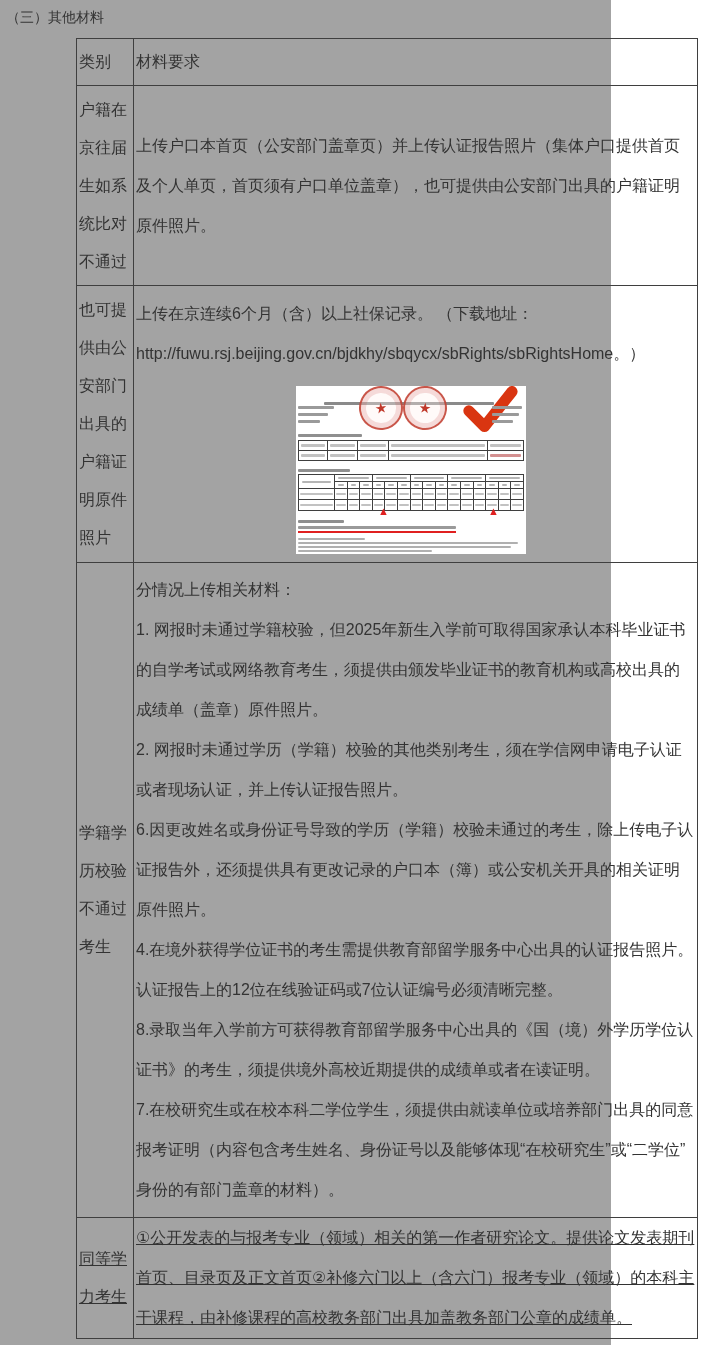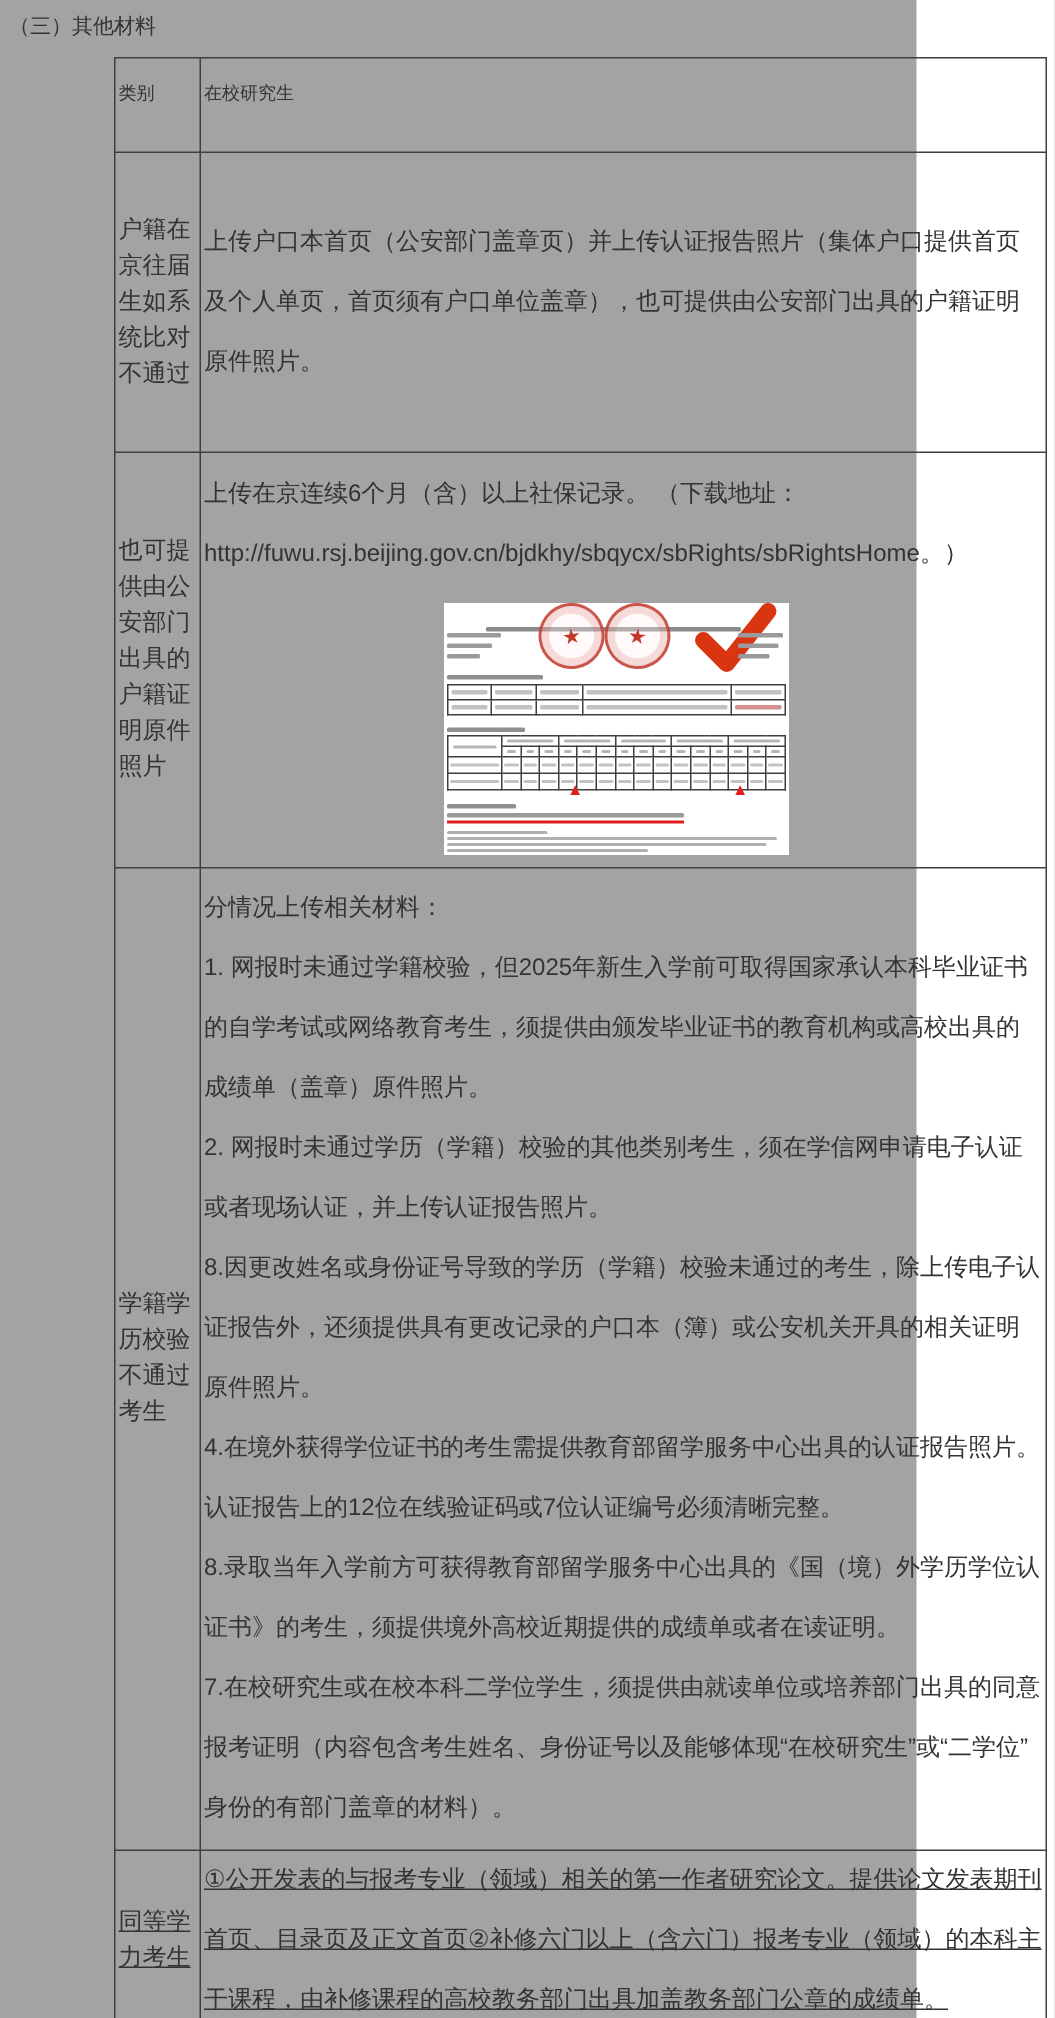--- a/index.html
+++ b/index.html
@@ -12,22 +12,22 @@
   .doc{position:relative;width:611px;min-height:1345px;background:#a3a3a3;}
   .page-title{margin:0;padding:8px 0 0 6px;font-size:14px;line-height:18px;color:var(--text);font-weight:normal;}
   table.main{border-collapse:collapse;table-layout:fixed;width:621px;margin:12px 0 0 76px;}
   table.main td{border:1px solid var(--border);vertical-align:middle;overflow:hidden;}
   col.c1{width:57px;} col.c2{width:564px;}
   tr.hr td{height:46px;}
   tr.r1 td{height:199px;}
   tr.r2 td{height:276px;}
   tr.r3 td{height:654px;margin-top:30px;}
   tr.r4 td{height:120px;text-decoration:underline;}
-  td.cat{padding:0 1px 0 2px;font-size:16px;line-height:24px;word-break:break-all;}
-  td.hcell{padding:0 1px 16px 2px;font-size:12px;}
+  td.cat{padding:0 1px 0 2px;font-size:16px;line-height:38px;word-break:break-all;}
+  td.hcell{padding:0 1px 0 2px;font-size:16px;}
   td.req{padding:0 2px;font-size:16px;}
   td.req p{margin:0;line-height:40px;word-break:normal;overflow-wrap:break-word;}
   
   .att{position:relative;width:230px;height:168px;margin:12px 0 0 160px;overflow:hidden;background:#fff;}
   .bar{position:absolute;height:3px;background:var(--bar);border-radius:1px;}
   .meta .bar{position:static;display:block;height:3px;margin:4px 0;background:#9a9a9a;}
   .meta{position:absolute;top:16px;}
   .meta.ml{left:2px;width:36px;}
   .meta.mr{right:4px;width:30px;}
   .stamp{position:absolute;top:0;width:40px;height:40px;border:2px solid rgba(192,57,43,.85);border-radius:50%;
@@ -67,21 +67,21 @@
 
   <table class="main">
     <colgroup>
         <col class="c1">
         <col class="c2">
       </colgroup>
 
     <tbody>
         <tr class="hr">
       <td class="hcell">类别</td>
-      <td class="hcell">在校研究生</td>
+      <td class="hcell">材料要求</td>
     </tr>
 
     <tr class="r1">
       <td class="cat">户籍在京往届生如系统比对不通过</td>
       <td class="req">
         <p>上传户口本首页（公安部门盖章页）并上传认证报告照片（集体户口提供首页及个人单页，首页须有户口单位盖章），也可提供由公安部门出具的户籍证明原件照片。</p>
       </td>
     </tr>
 
     <tr class="r2">
@@ -234,21 +234,21 @@
         </div>
       </td>
     </tr>
 
     <tr class="r3">
       <td class="cat">学籍学历校验不通过考生</td>
       <td class="req">
         <p>分情况上传相关材料：</p>
         <p>1. 网报时未通过学籍校验，但2025年新生入学前可取得国家承认本科毕业证书的自学考试或网络教育考生，须提供由颁发毕业证书的教育机构或高校出具的成绩单（盖章）原件照片。</p>
         <p>2. 网报时未通过学历（学籍）校验的其他类别考生，须在学信网申请电子认证或者现场认证，并上传认证报告照片。</p>
-        <p>8.因更改姓名或身份证号导致的学历（学籍）校验未通过的考生，除上传电子认证报告外，还须提供具有更改记录的户口本（簿）或公安机关开具的相关证明原件照片。</p>
+        <p>6.因更改姓名或身份证号导致的学历（学籍）校验未通过的考生，除上传电子认证报告外，还须提供具有更改记录的户口本（簿）或公安机关开具的相关证明原件照片。</p>
         <p>4.在境外获得学位证书的考生需提供教育部留学服务中心出具的认证报告照片。认证报告上的12位在线验证码或7位认证编号必须清晰完整。</p>
         <p>8.录取当年入学前方可获得教育部留学服务中心出具的《国（境）外学历学位认证书》的考生，须提供境外高校近期提供的成绩单或者在读证明。</p>
         <p>7.在校研究生或在校本科二学位学生，须提供由就读单位或培养部门出具的同意报考证明（内容包含考生姓名、身份证号以及能够体现“在校研究生”或“二学位”身份的有部门盖章的材料）。</p>
       </td>
     </tr>
 
     <tr class="r4">
       <td class="cat">同等学力考生</td>
       <td class="req">
         <p>①公开发表的与报考专业（领域）相关的第一作者研究论文。提供论文发表期刊首页、目录页及正文首页②补修六门以上（含六门）报考专业（领域）的本科主干课程，由补修课程的高校教务部门出具加盖教务部门公章的成绩单。</p>

